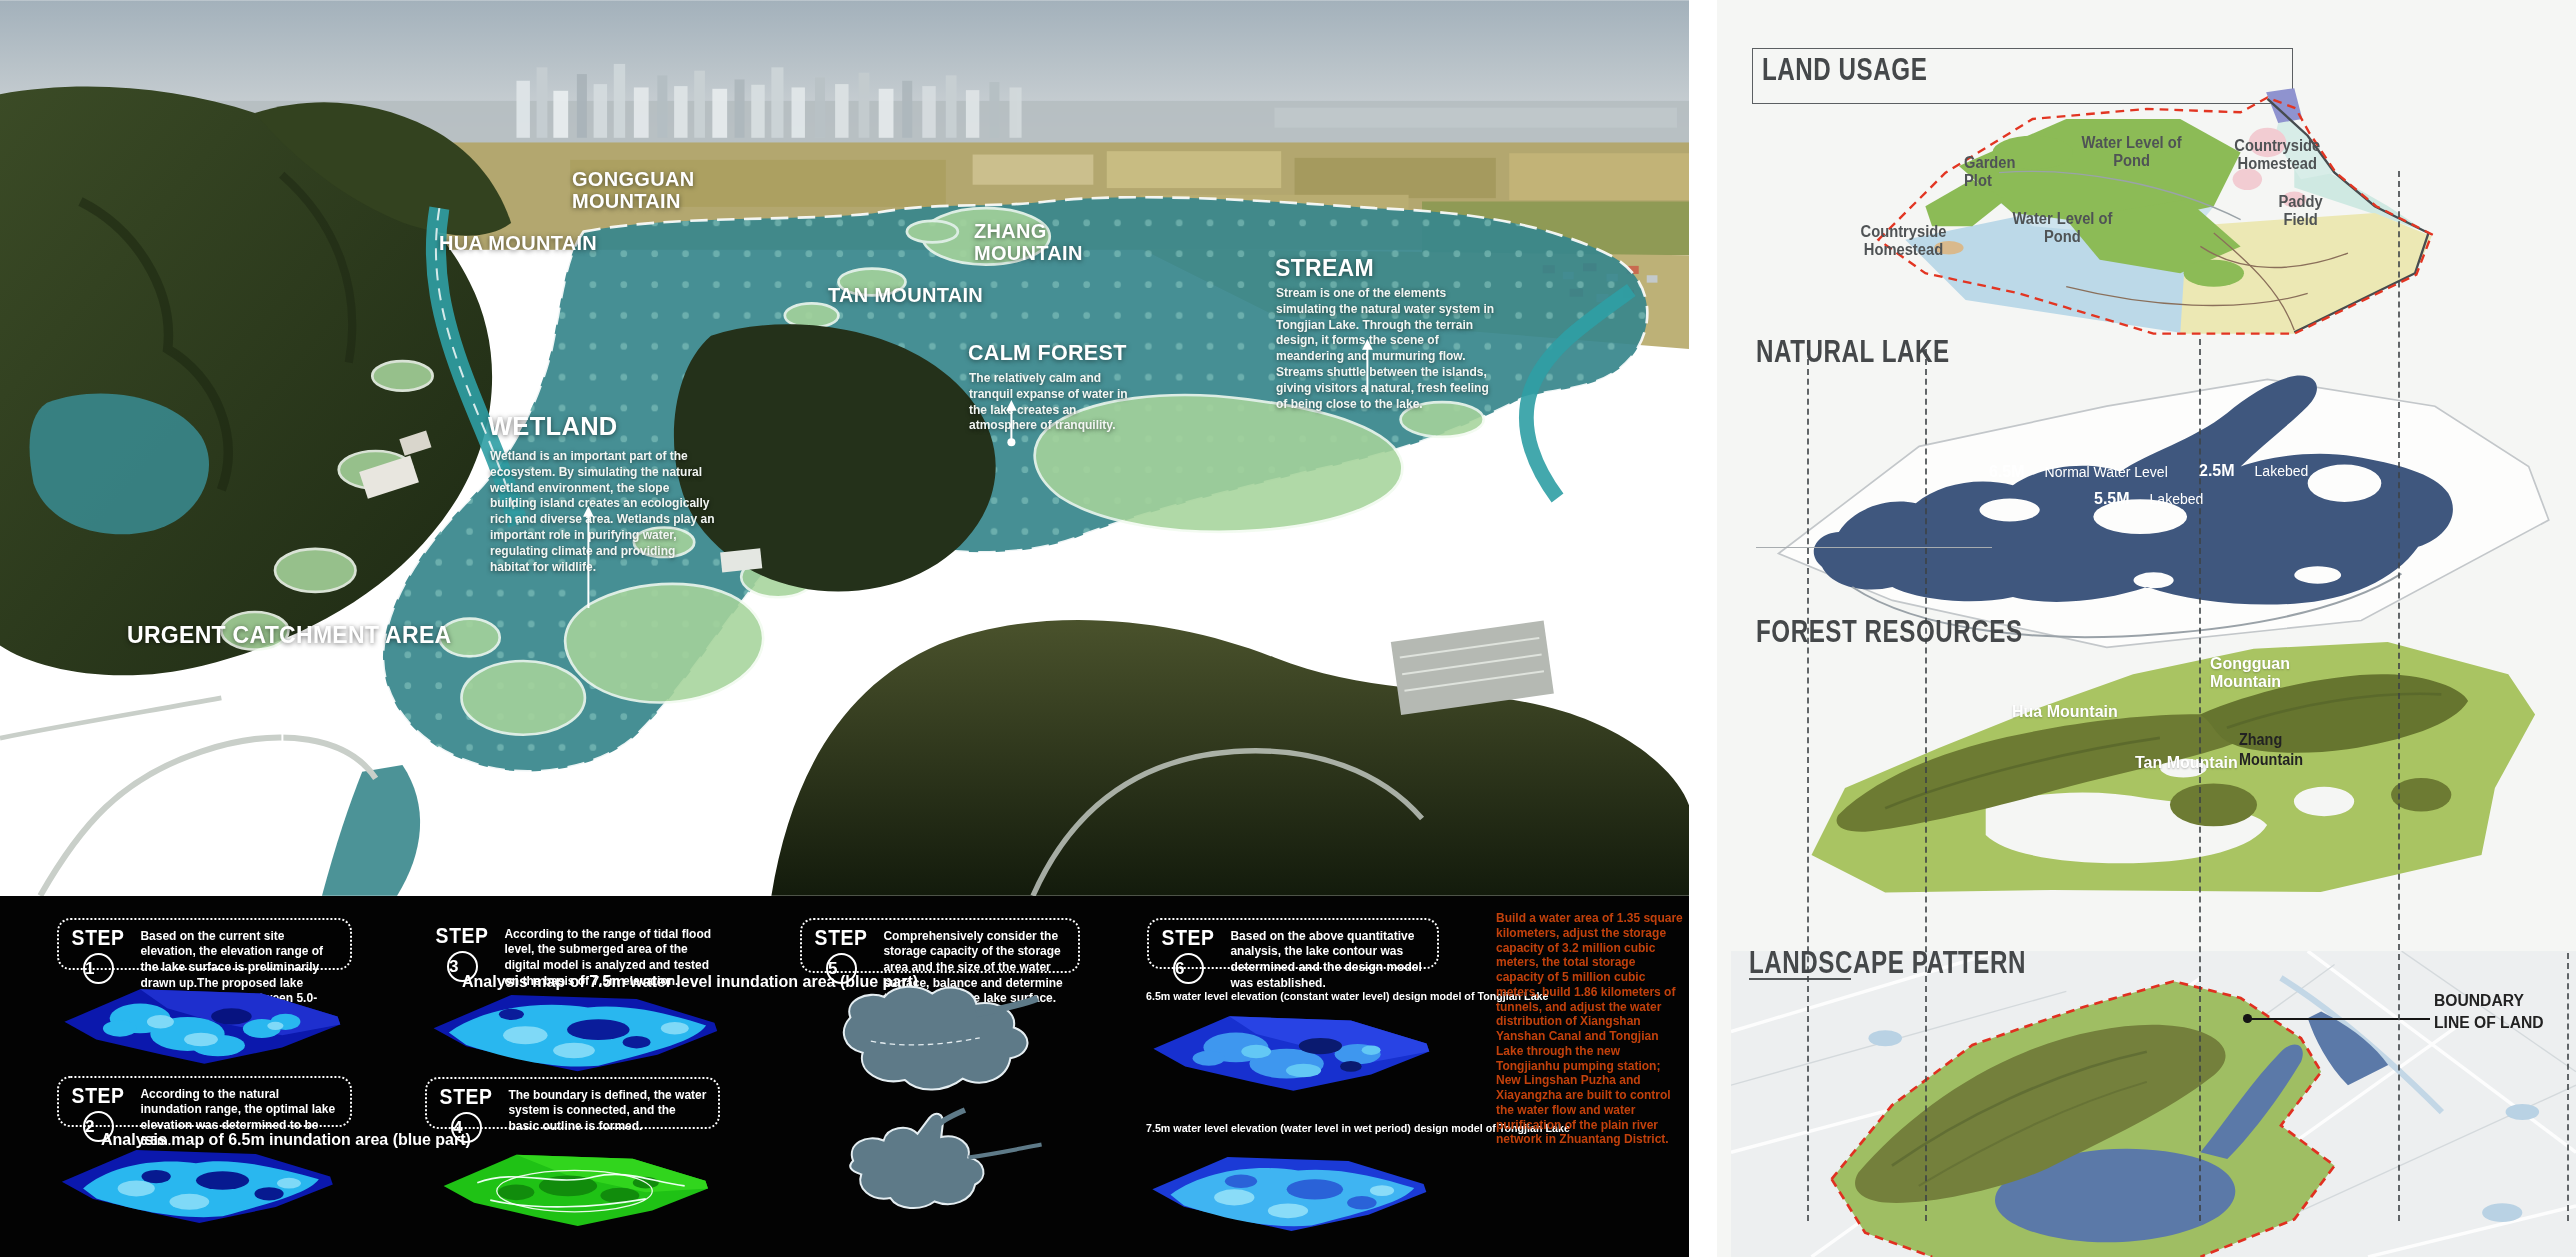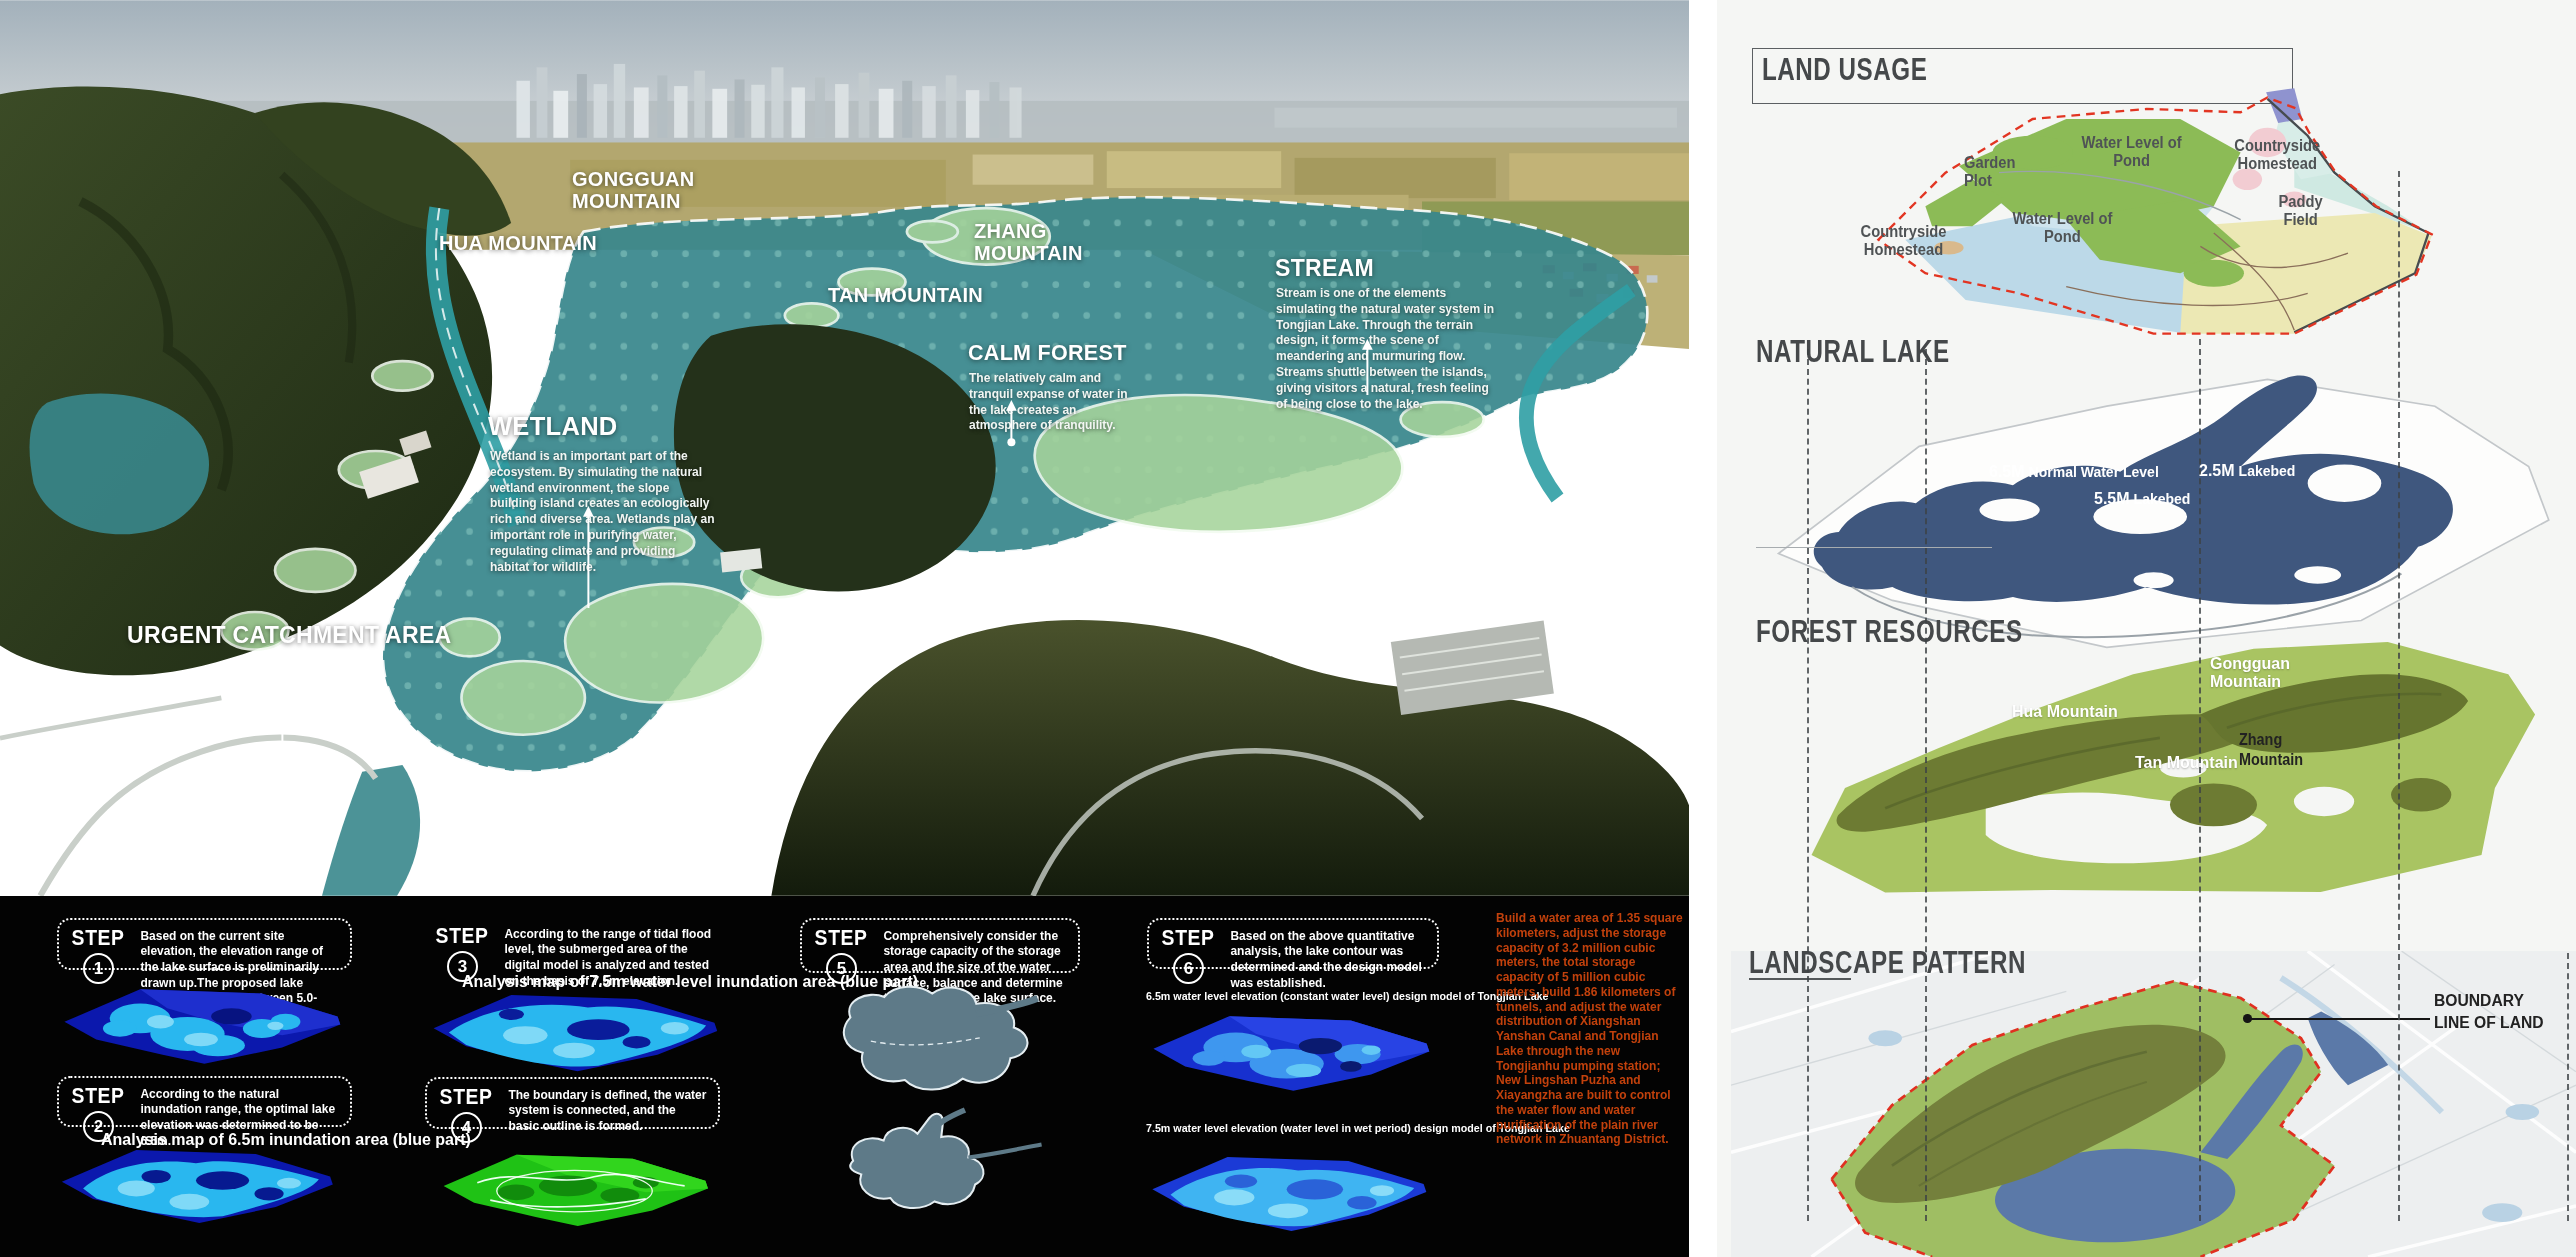--- a/index.html
+++ b/index.html
@@ -9,39 +9,39 @@
   
   .ph-title{position:absolute;color:#fff;font-weight:bold;white-space:pre-line;line-height:1.08;
             letter-spacing:0.3px;text-shadow:0 0.7px 5.4px rgba(0,0,0,.55);}
   .ph-body{position:absolute;color:#f2f6f3;font-size:12px;font-weight:bold;line-height:1.32;
            text-shadow:0 0.7px 4px rgba(0,0,0,.6);}
   
   #strip{position:absolute;left:0;top:896px;width:1689px;height:362px;background:#030303;}
   .step-box{position:absolute;border:2px dotted #fff;border-radius:13.4px;display:flex;gap:12px;
             padding:5.4px 9.4px;color:#fff;box-sizing:border-box;background:rgba(0,0,0,.25);}
   .step-box.noborder{border-color:transparent;background:none;}
-  .step-head{width:60px;text-align:center;flex:none;}
+  .step-head{width:60px;flex:none;}
   .step-word{font-size:22px;font-weight:bold;letter-spacing:0.7px;transform:scaleX(.88);transform-origin:center top;}
   .step-num{width:27px;height:27px;border:2px solid #fff;border-radius:50%;margin:1.3px auto 0;
             font-size:17px;font-weight:bold;line-height:27px;}
   .step-text{font-size:12px;font-weight:bold;line-height:1.3;padding-top:3.4px;}
   .cap{position:absolute;color:#fff;font-size:16px;font-weight:bold;white-space:nowrap;}
   #summary{position:absolute;left:1496px;top:911px;width:188px;color:#c2410c;font-size:12px;
            font-weight:bold;line-height:1.23;}
   
   #rightpanel{position:absolute;left:1717px;top:0;width:859px;height:1257px;background:#f5f6f4;}
   .rp-title{position:absolute;color:#45484a;font-size:31px;font-weight:bold;letter-spacing:0.7px;
             transform:scaleX(.78);transform-origin:left top;white-space:nowrap;}
   .maplbl{position:absolute;color:#4f5355;font-size:16px;font-weight:bold;line-height:1.12;
           white-space:pre-line;transform:scaleX(.92);transform-origin:left top;}
   .whitelbl{position:absolute;color:#fff;font-size:16px;font-weight:bold;line-height:1.12;
             white-space:pre-line;text-shadow:0 0.7px 2px rgba(0,0,0,.25);}
   .lakelbl{position:absolute;color:#fff;white-space:nowrap;}
   .lakelbl .big{font-size:16px;font-weight:bold;}
-  .lakelbl .small{font-size:14px;font-weight:bold;margin-left:4px;}
+  .lakelbl .small{font-size:14px;font-weight:normal;margin-left:20px;}
   .dashline{position:absolute;width:0;border-left:2px dashed #3d4245;opacity:.8;z-index:6;}
   .hline{position:absolute;height:0;border-top:1.3px solid #a7acaf;}
   #lu-box{position:absolute;left:1752px;top:48px;width:541px;height:56px;border:1.3px solid #5b5f62;box-sizing:border-box;}
   #lp-underline{position:absolute;left:1749px;top:978px;width:102px;border-top:2px solid #54585a;}
   #bl-line{position:absolute;left:2249px;top:1018px;width:181px;border-top:2px solid #151515;}
   #bl-dot{position:absolute;left:2243px;top:1014px;width:8.7px;height:8.7px;border-radius:50%;background:#151515;}
   .blacklbl{position:absolute;color:#222;font-size:16px;font-weight:bold;line-height:1.25;white-space:pre-line;
             transform:scaleX(.9);transform-origin:left top;}
 </style>
 </head>

